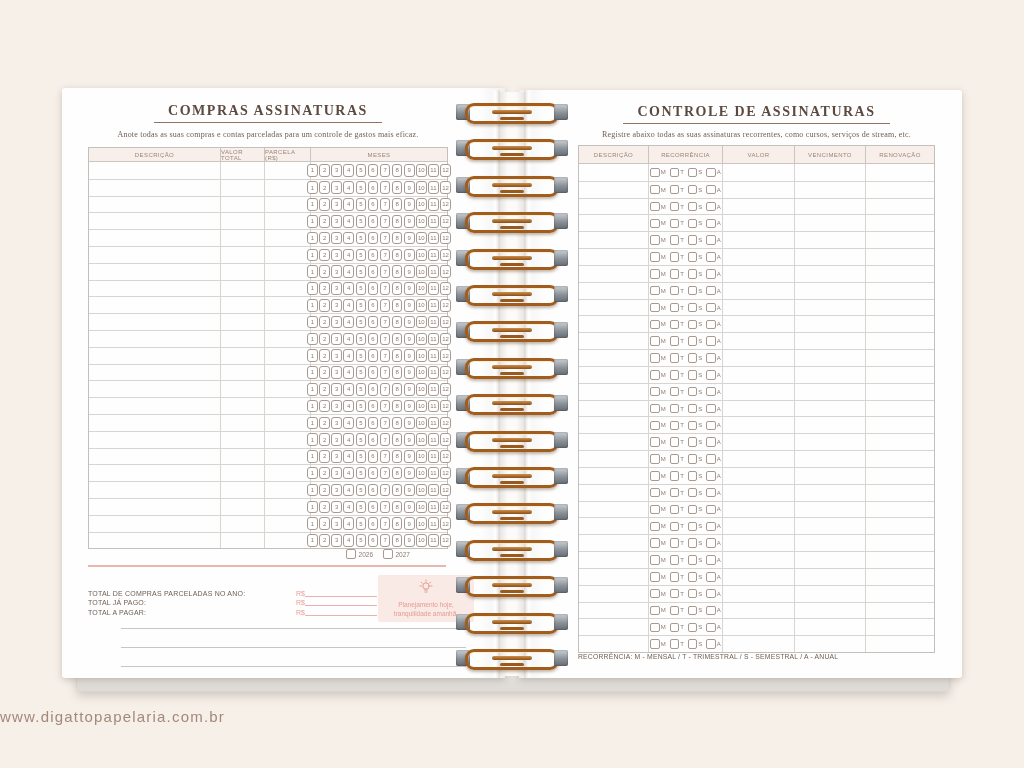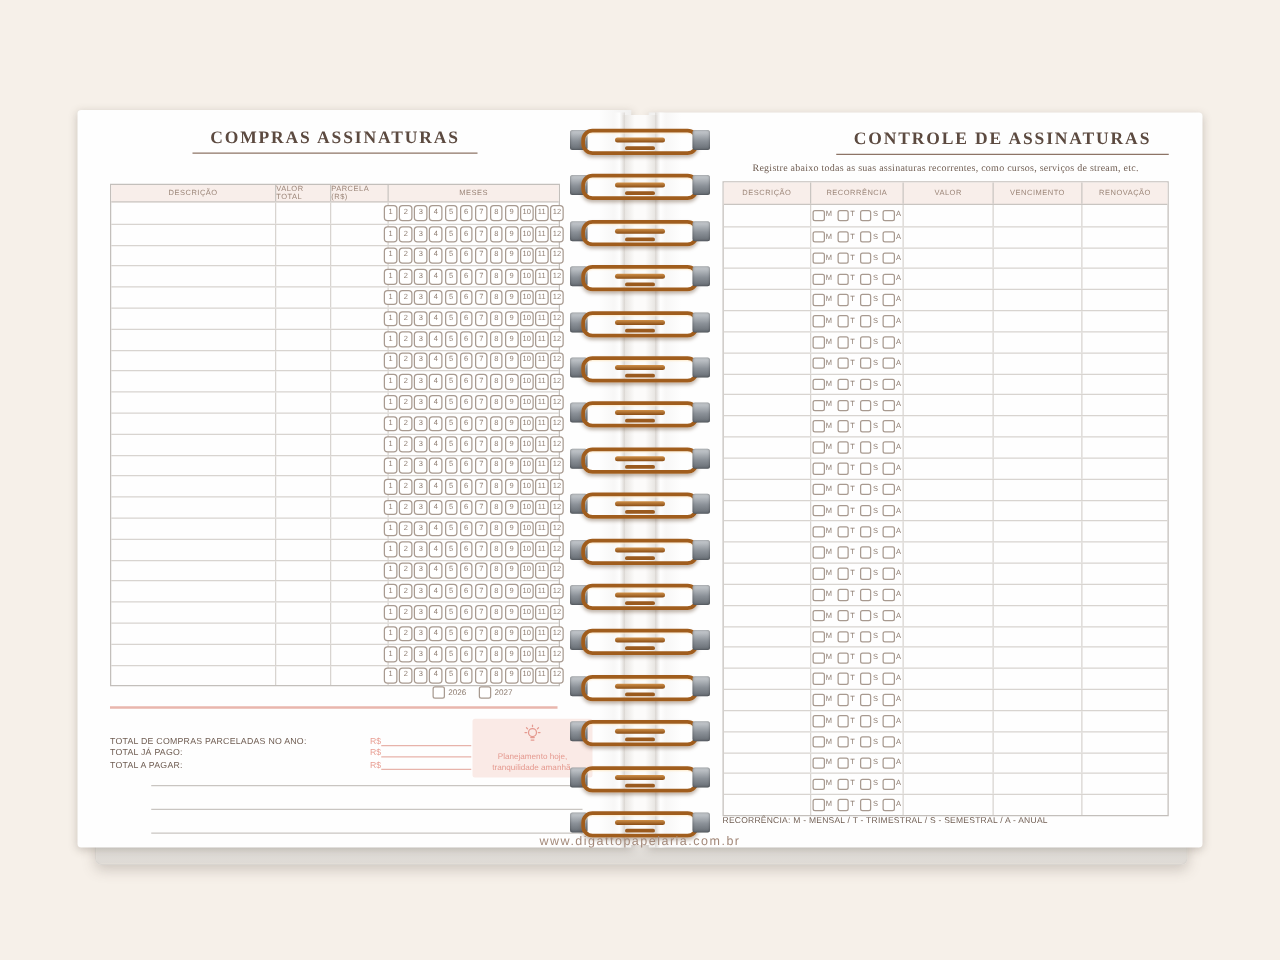--- a/index.html
+++ b/index.html
@@ -95,48 +95,49 @@
   .tunder{display:inline-block;width:72px;border-bottom:1px solid #e7b3aa;height:6px;}
   .tipbox{position:absolute;left:290px;top:487px;width:96px;height:47px;background:#faeae6;border-radius:2px;
     text-align:center;}
   .tipbox svg{margin-top:4px;}
   .tiptext{font-size:6.5px;color:#e59a90;line-height:1.45;}
   .notelines{position:absolute;left:33px;top:540px;width:345px;}
   .nline{border-top:1px solid #c9c5c1;height:18px;}
 
   
   .rp-content{position:absolute;left:59px;top:0;width:357px;height:100%;}
-  .rp-title{position:absolute;left:0;right:0;top:14px;text-align:right;}
+  .rp-title{position:absolute;left:0;right:0;top:14px;}
   .rp-sub{position:absolute;left:-20px;right:-20px;top:40px;}
   .rtable{position:absolute;left:0;top:55px;width:355px;border:1px solid #c3bfbb;}
   .rtable .hrow{display:flex;height:17px;background:#f8eeea;border-bottom:1px solid #c9c5c1;}
   .rtable .trow{display:flex;height:16.83px;border-top:1px solid #d8d4d0;box-sizing:border-box;}
   .rtable .trow:first-of-type{border-top:none;}
   .rtable .tcell{border-right:1px solid #d8d4d0;box-sizing:border-box;height:100%;}
   .rtable .tcell:last-child{border-right:none;}
   .rc1{width:70px;} .rc2{width:74px;display:flex;align-items:center;justify-content:center;gap:4px;}
   .rc3{width:72px;} .rc4{width:71px;} .rc5{width:68px;flex:1;}
   .recpair{display:flex;align-items:center;gap:1px;font-size:6px;color:#8d7c70;}
   .legend{position:absolute;left:0;top:563px;font-size:6.8px;color:#6f5d52;letter-spacing:.2px;}
 
   .website{
-    position:absolute;left:0;right:0;top:668px;text-align:center;
-    font-size:10px;letter-spacing:1.2px;color:#a3897a;
+    position:absolute;left:0;right:0;top:708px;text-align:left;
+    font-size:15px;letter-spacing:1.2px;color:#a3897a;
   }
 </style>
 </head>
 <body>
 
 <div class="stack"></div>
 
 <div class="page left">
   <div class="lp-content">
     <div class="pg-title lp-title">
       <span class="tinner">COMPRAS ASSINATURAS</span>
     </div>
+    <div class="pg-sub lp-sub">Anote todas as suas compras e contas parceladas para um controle de gastos mais eficaz.</div>
 
     <div class="ltable">
       <div class="hrow">
         <div class="hcell c-desc">DESCRIÇÃO</div>
         <div class="hcell c-valor">VALOR TOTAL</div>
         <div class="hcell c-parc">PARCELA (R$)</div>
         <div class="hcell c-meses">MESES</div>
       </div>
       <div id="ltable-body">
           <div class="trow">

